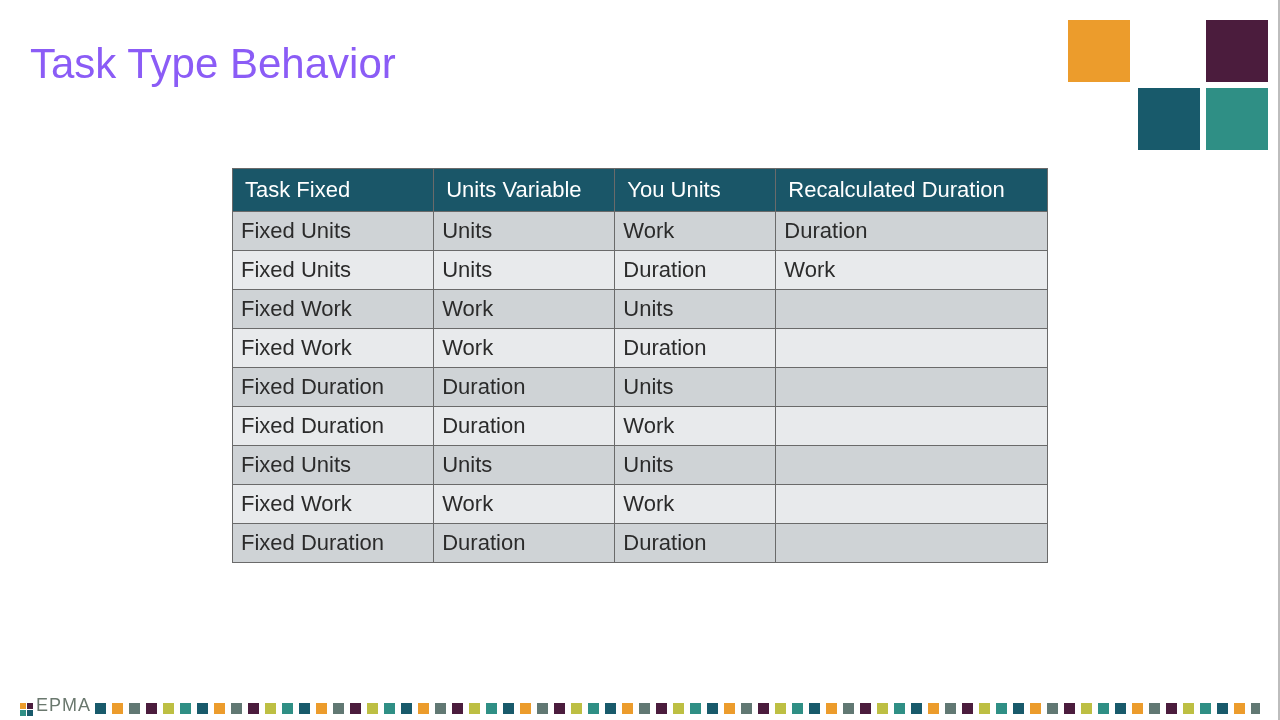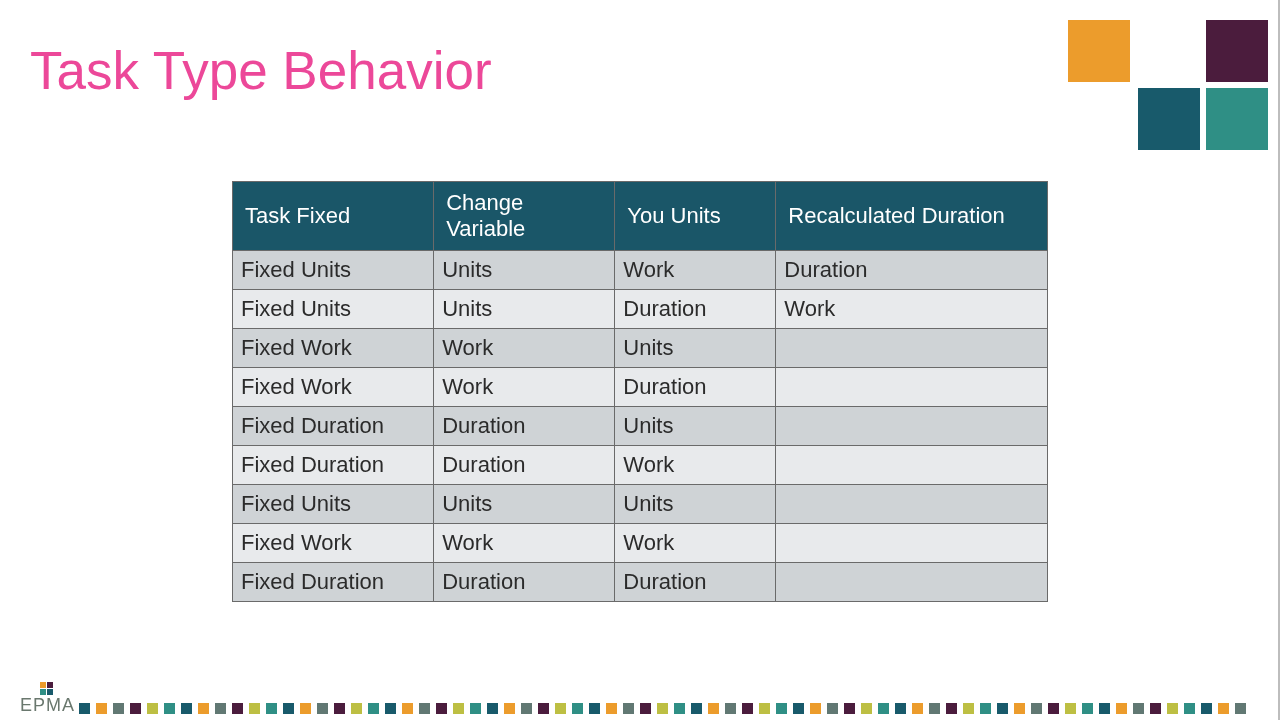--- a/index.html
+++ b/index.html
@@ -10,22 +10,22 @@
     background: #fff;
     overflow: hidden;
     position: relative;
   }
   .slide {
     position: relative;
     width: 1280px; height: 720px;
     padding: 30px 30px 0 30px;
   }
   .title {
-    font-size: 53px;
-    color: #ec4899;
+    font-size: 42px;
+    color: #8b5cf6;
     font-weight: 400;
     margin: 10px 0 0 0;
   }
   
   .sq {
     position: absolute;
     width: 62px; height: 62px;
   }
   .sq-orange { background: #ec9c2c; top: 20px; right: 150px; }
   .sq-purple { background: #4b1c3d; top: 20px; right: 12px; }
@@ -63,27 +63,26 @@
 
   
   .footer {
     position: absolute;
     left: 20px; right: 20px; bottom: 4px;
     display: flex;
     align-items: flex-end;
   }
   .logo {
     display: flex;
-    align-items: center;
+    align-items: flex-end;
     color: #6a786e;
     font-size: 18px;
     letter-spacing: 1px;
     font-weight: 500;
     margin-right: 4px;
-    flex-direction: column;
   }
   .logo-mark {
     display: grid;
     grid-template-columns: 6px 6px;
     grid-template-rows: 6px 6px;
     gap: 1px;
     margin-right: 3px;
   }
   .logo-mark span:nth-child(1){background:#ec9c2c;}
   .logo-mark span:nth-child(2){background:#4b1c3d;}
@@ -130,21 +129,21 @@
   <table class="task">
     <colgroup>
         <col class="c1">
         <col class="c2">
         <col class="c3">
         <col class="c4">
       </colgroup>
     <thead>
       <tr>
         <th>Task Fixed</th>
-        <th>Change Variable</th>
+        <th>Units Variable</th>
         <th>You Units</th>
         <th>Recalculated Duration</th>
       </tr>
     </thead>
     <tbody>
       <tr>
         <td>Fixed Units</td>
         <td>Units</td>
         <td>Work</td>
         <td>Duration</td>

